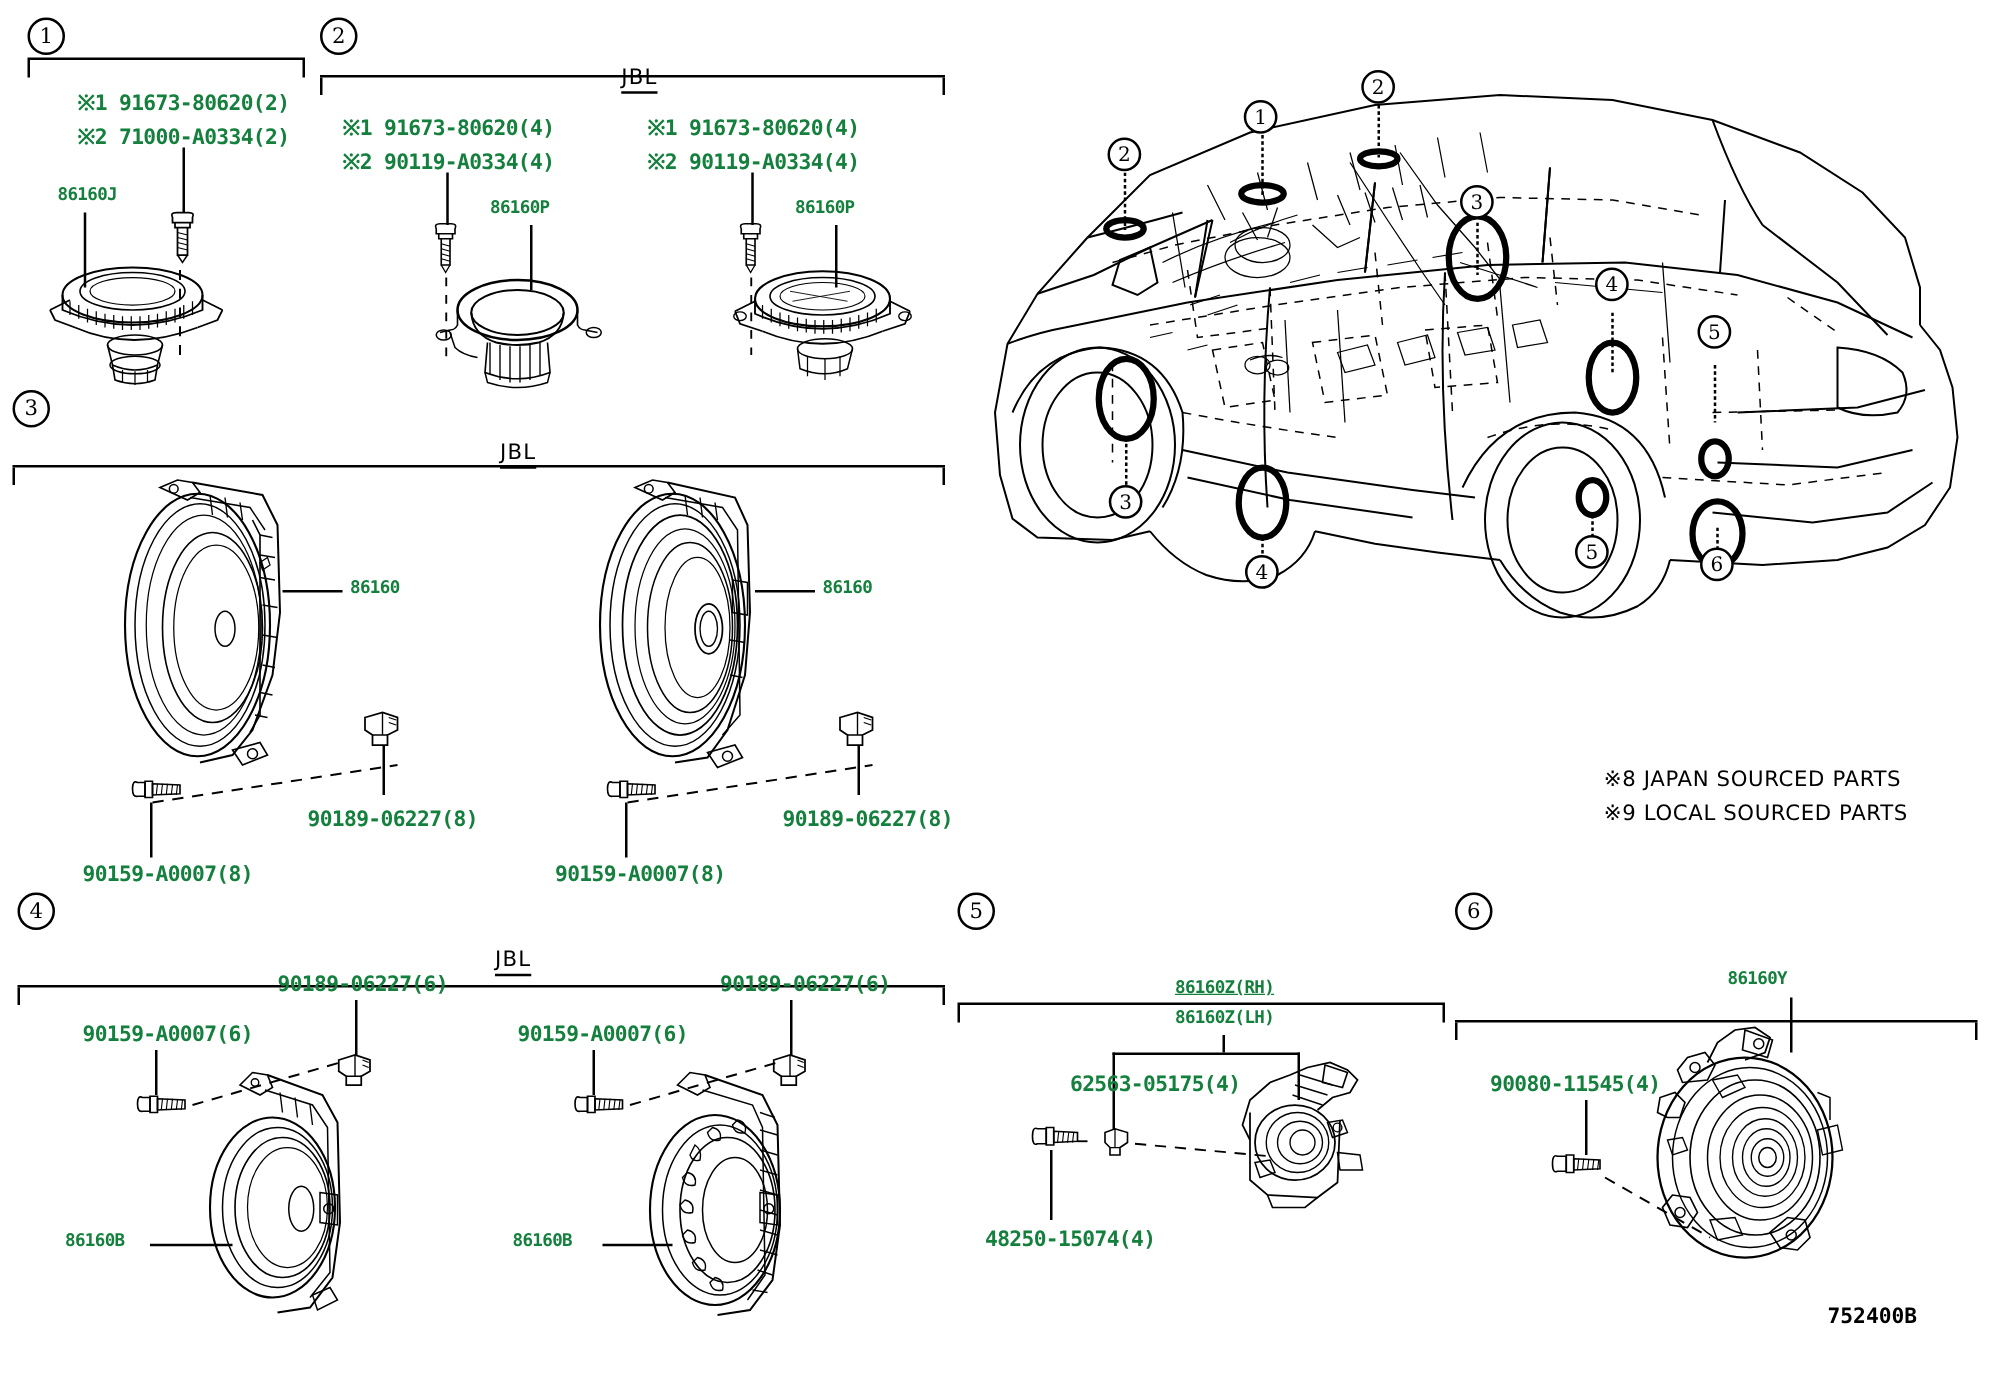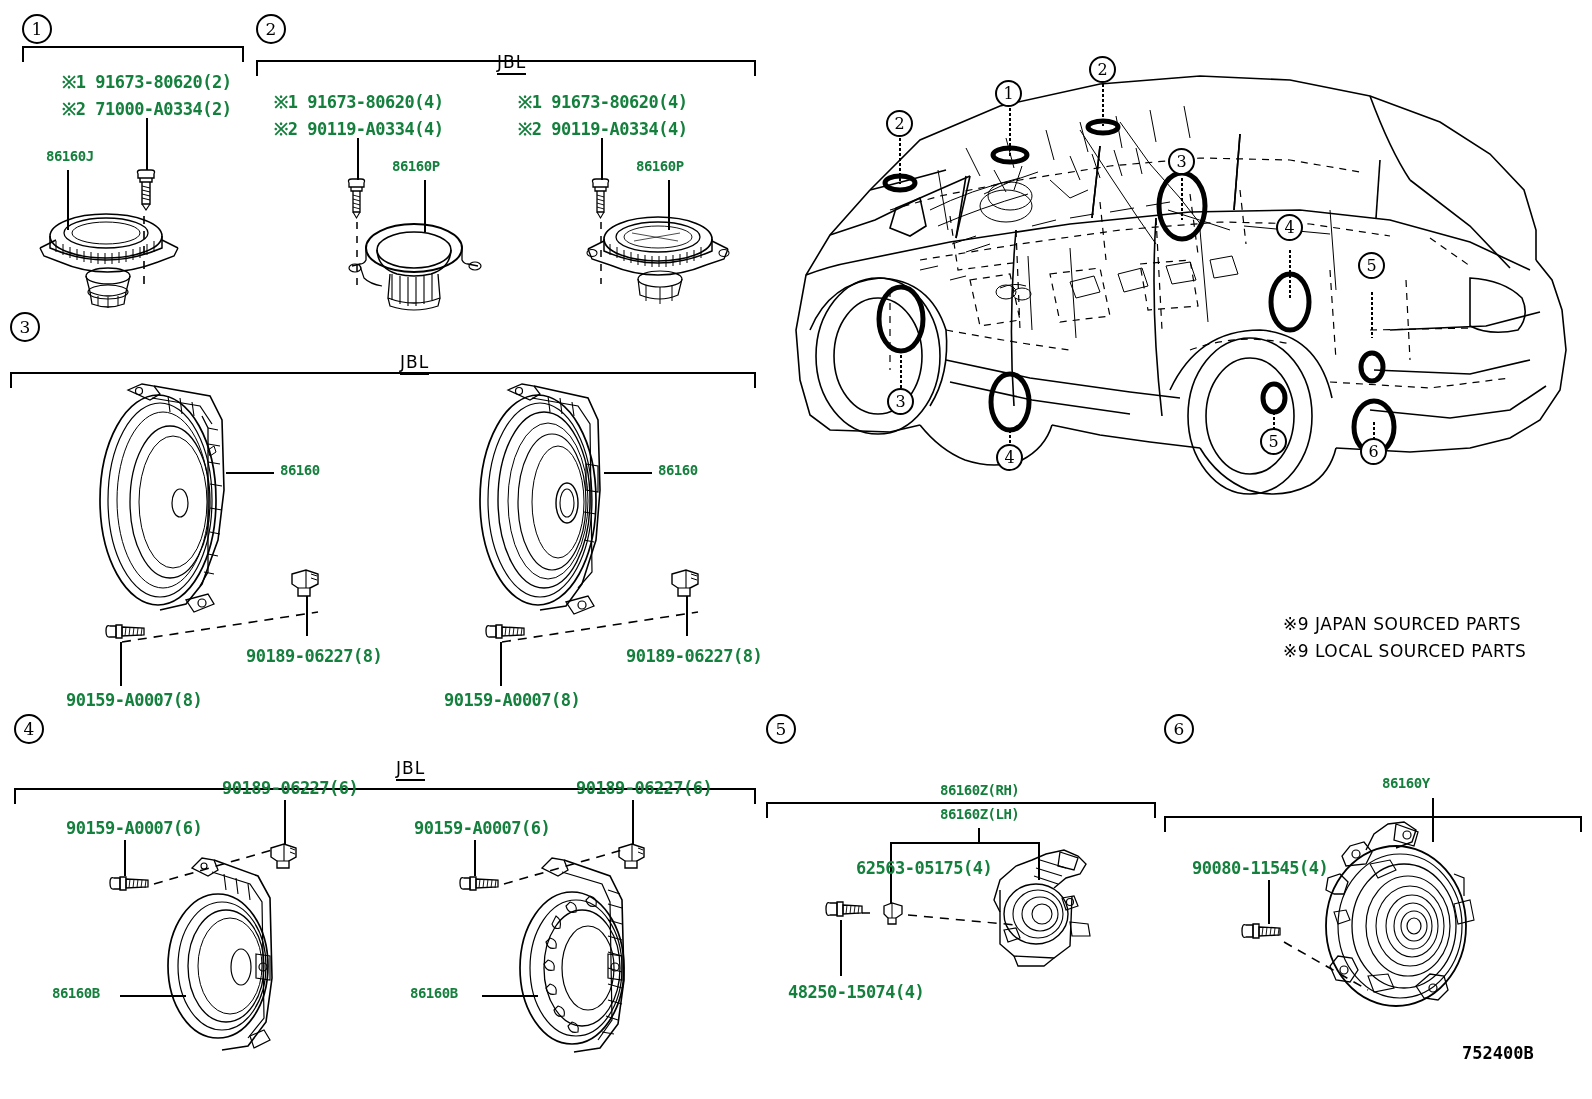--- a/index.html
+++ b/index.html
@@ -394,21 +394,21 @@
     <circle cx="105" cy="121" r="4" fill="none" stroke="#000" stroke-width="1.2"></circle>
   </svg>
   <div class="abs leader leader-h" style="left:482px; top:995px; width:56px;"></div>
   <div class="abs pn pn-lg" style="left:410px; top:985px;">86160B</div>
 
   <div class="abs" style="left:766px; top:714px;">
     <div class="circ">5</div>
   </div>
   <div class="abs bracket" style="left:766px; top:746px; width:390px;"></div>
 
-  <div class="abs pn pn-lg" style="left:940px; top:782px;">86160Z(RH)</div>
+  <div class="abs pn pn-lg" style="left:940px; top:782px;text-decoration:underline;">86160Z(RH)</div>
   <div class="abs pn pn-lg" style="left:940px; top:806px;">86160Z(LH)</div>
 
   <div class="abs leader leader-v" style="left:978px; top:828px; height:14px;"></div>
   <div class="abs leader leader-h" style="left:890px; top:842px; width:150px;"></div>
   <div class="abs leader leader-v" style="left:890px; top:842px; height:62px;"></div>
   <div class="abs leader leader-v" style="left:1038px; top:842px; height:38px;"></div>
 
   <div class="abs pn pn-md" style="left:856px; top:858px;">62563-05175(4)</div>
 
   <svg class="abs" style="left:880px; top:900px;" width="26" height="28">
@@ -677,18 +677,18 @@
   <div class="abs leader-dot-v" style="left:1371px; top:292px; height:46px;"></div>
   <div class="abs" style="left:1358px; top:252px;">
     <div class="circ-sm">5</div>
   </div>
 
   <div class="abs leader-dot-v" style="left:1373px; top:422px; height:32px;"></div>
   <div class="abs" style="left:1360px; top:438px;">
     <div class="circ-sm">6</div>
   </div>
 
-  <div class="abs note" style="left:1283px; top:614px;">※9 JAPAN SOURCED PARTS</div>
+  <div class="abs note" style="left:1283px; top:614px;">※8 JAPAN SOURCED PARTS</div>
   <div class="abs note" style="left:1283px; top:641px;">※9 LOCAL SOURCED PARTS</div>
 
   <div class="abs figid" style="left:1462px; top:1043px;">752400B</div>
 
 </div>
 
 </body></html>

